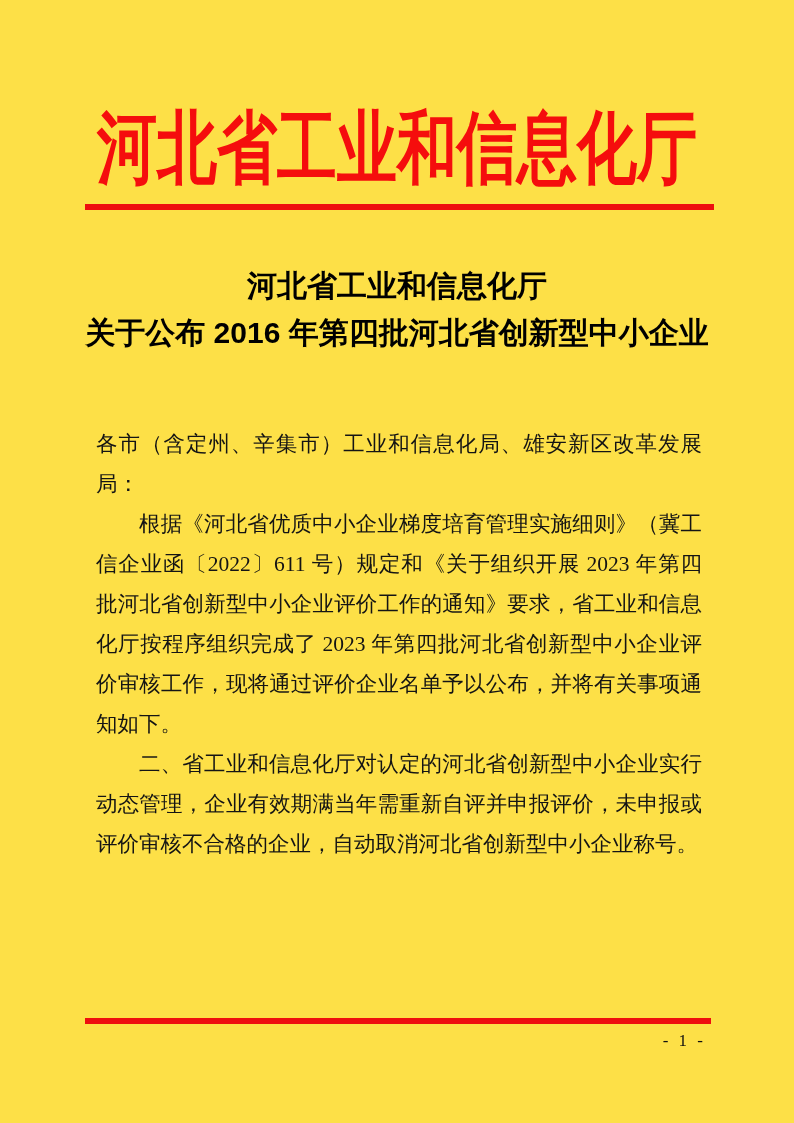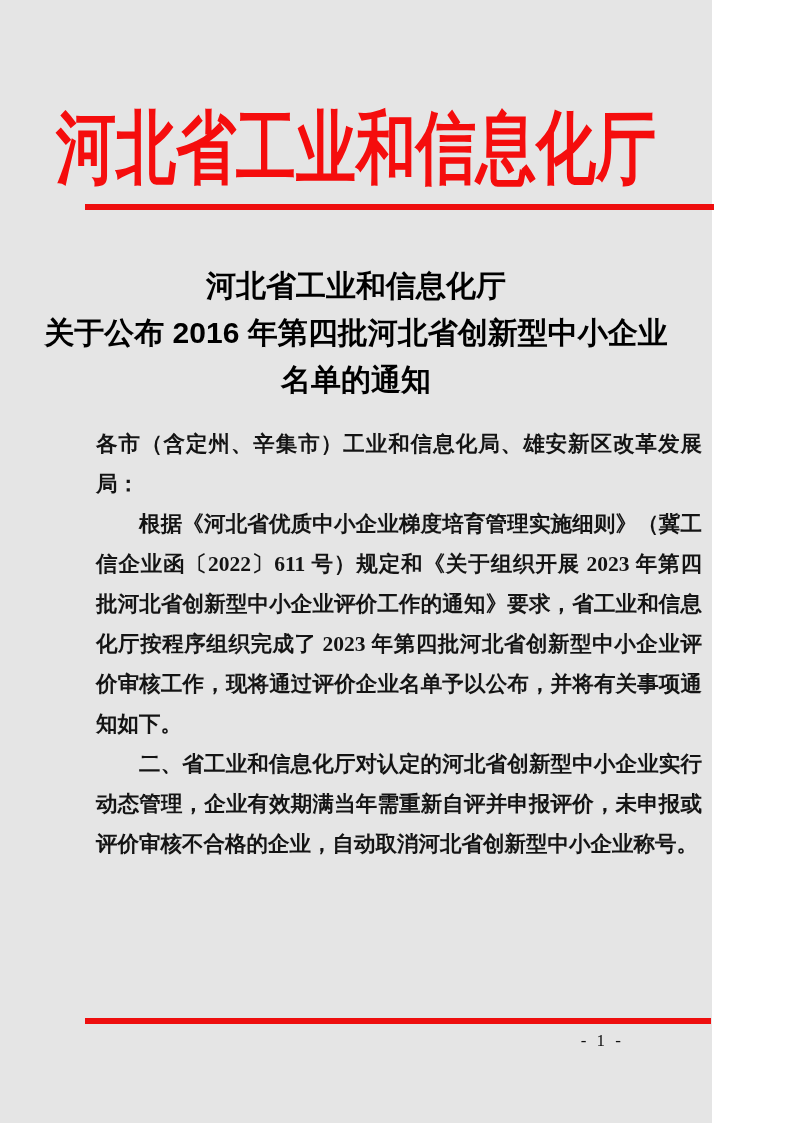--- a/index.html
+++ b/index.html
@@ -6,22 +6,22 @@
   html, body { background: #ffffff; }
   body {
     font-family: "Liberation Serif", "DejaVu Serif", serif;
     width: 794px; height: 1123px;
     position: relative;
     overflow: hidden;
   }
   .page {
     position: absolute;
     left: 0; top: 0;
-    width: 712px; height: 1123px;
-    background: #e5e5e5;
+    width: 794px; height: 1123px;
+    background: #fde047;
   }
   
   .agency-banner {
     position: absolute;
     top: 96px; left: 0;
     width: 100%;
     text-align: center;
     color: #f50d0d;
     font-family: "Liberation Serif", "DejaVu Serif", serif;
     font-weight: 700;
@@ -59,21 +59,20 @@
   .doc-body {
     position: absolute;
     top: 424px; left: 96px;
     width: 606px;
     color: #141414;
     font-family: "Liberation Serif", "DejaVu Serif", serif;
     font-size: 21.5px;
     line-height: 40px;
     text-align: justify;
     text-justify: inter-ideograph;
-    font-weight: bold;
   }
   .doc-body p { text-indent: 2em; margin: 0; }
   .doc-body p.no-indent { text-indent: 0; }
   
   .footer-rule {
     position: absolute;
     top: 1018px; left: 85px;
     width: 626px;
     height: 1px;
     border-top: 2px solid #ee0e0e;
@@ -96,21 +95,20 @@
 
 <div class="page">
 
   <div class="agency-banner">河北省工业和信息化厅</div>
 
   <div class="banner-rule"></div>
 
   <div class="doc-title">
     <div>河北省工业和信息化厅</div>
     <div>关于公布 2016 年第四批河北省创新型中小企业</div>
-    <div>名单的通知</div>
   </div>
 
   <div class="doc-body">
     <p class="no-indent">各市（含定州、辛集市）工业和信息化局、雄安新区改革发展局：</p>
     <p>根据《河北省优质中小企业梯度培育管理实施细则》（冀工信企业函〔2022〕611 号）规定和《关于组织开展 2023 年第四批河北省创新型中小企业评价工作的通知》要求，省工业和信息化厅按程序组织完成了 2023 年第四批河北省创新型中小企业评价审核工作，现将通过评价企业名单予以公布，并将有关事项通知如下。</p>
     <p>二、省工业和信息化厅对认定的河北省创新型中小企业实行动态管理，企业有效期满当年需重新自评并申报评价，未申报或评价审核不合格的企业，自动取消河北省创新型中小企业称号。</p>
   </div>
 
   <div class="footer-rule"></div>
 

